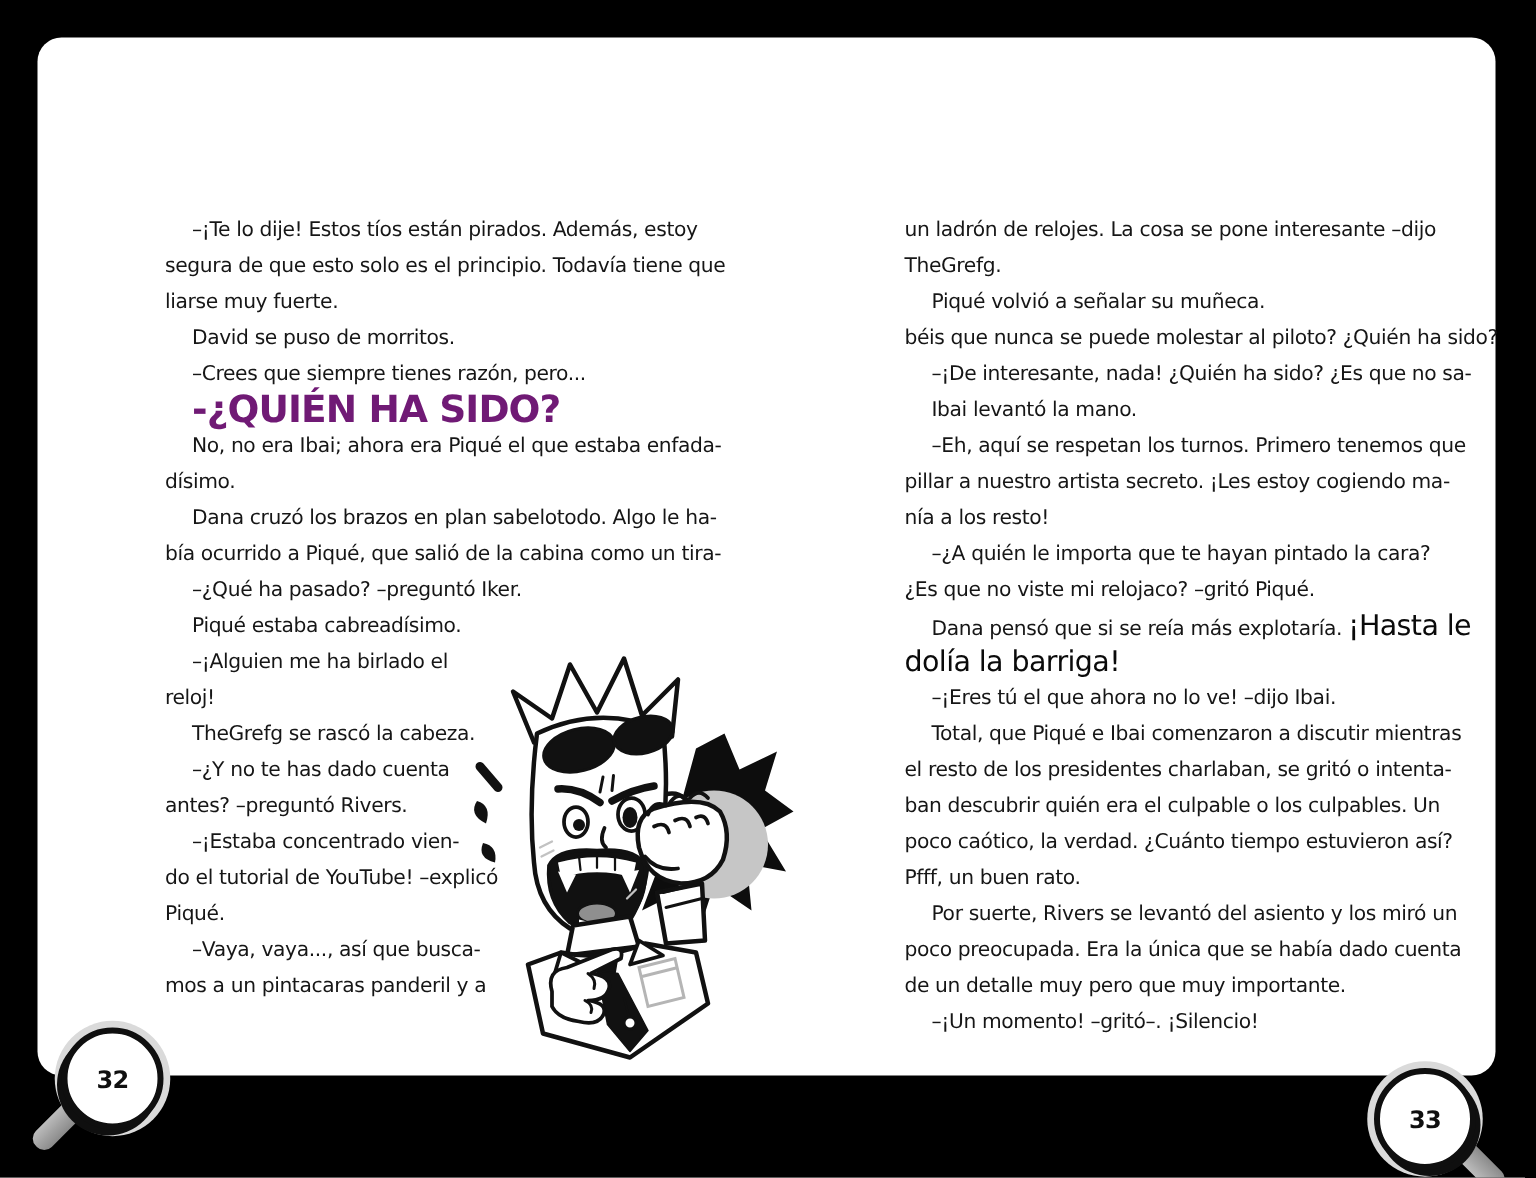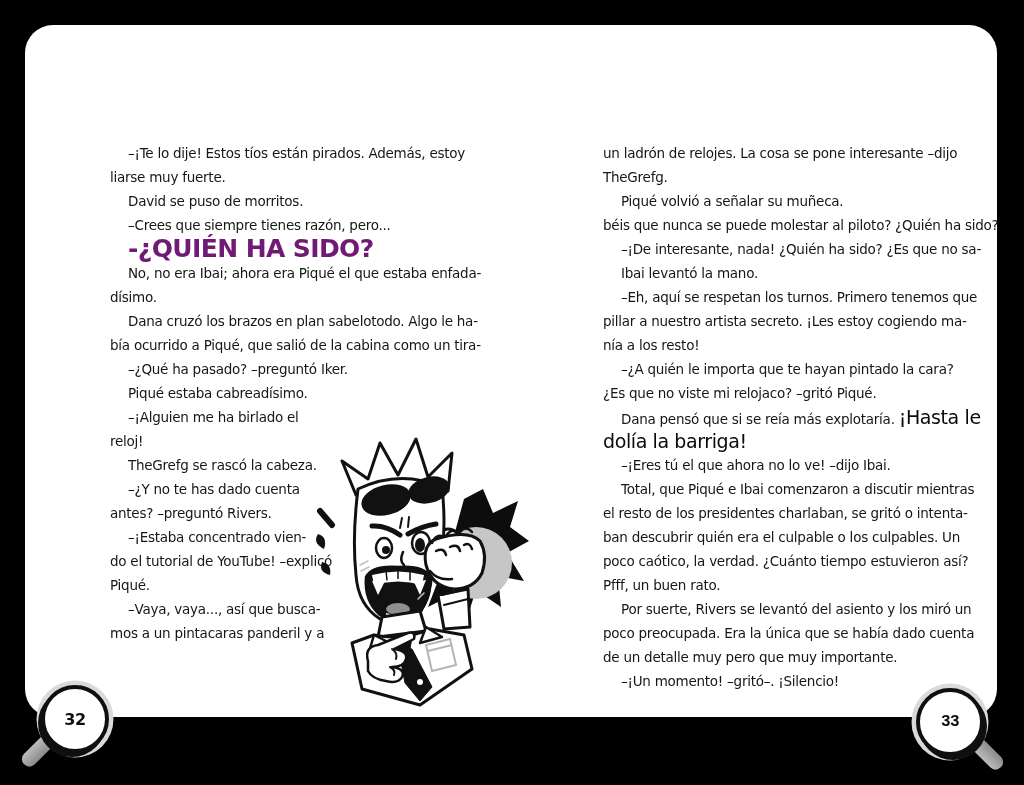--- a/index.html
+++ b/index.html
@@ -4,33 +4,33 @@
 <style>
   html,body{margin:0;padding:0;}
   body{
     width:1024px;height:785px;position:relative;overflow:hidden;
     background:#000;
     font-family:"DejaVu Sans","Liberation Sans",sans-serif;
   }
   .frame{position:absolute;inset:0;background:#000;}
   .sheet{
     position:absolute;left:25px;top:25px;width:972px;height:692px;
-    background:#fff;border-radius:28px;
+    background:#fff;border-radius:16px;
   }
   .col{position:absolute;top:116px;color:#161616;font-size:13.5px;letter-spacing:-0.25px;}
   .col-left{left:85px;width:400px;}
   .col-right{left:578px;width:400px;}
   .line{height:24px;line-height:24px;white-space:pre;}
   .line.indent{padding-left:18px;}
   .line.heading{font-size:25px;font-weight:bold;letter-spacing:-0.6px;color:#701a75;}
   .big-bold{font-size:19px;font-weight:normal;letter-spacing:-0.4px;color:#0a0a0a;}
   .illustration{position:absolute;left:283px;top:412px;}
   .magnifier{position:absolute;width:68px;height:68px;}
   .mag-left{left:41px;top:685px;}
-  .mag-right{left:916px;top:688px;font-family:Liberation Mono, monospace;}
+  .mag-right{left:916px;top:712px;}
   .mag-handle{
     position:absolute;width:15px;height:46px;border-radius:7px;
     background:linear-gradient(90deg,#bcbcbc,#8a8a8a);
   }
   .mag-left .mag-handle{left:-8px;top:40px;transform:rotate(45deg);}
   .mag-right .mag-handle{right:-8px;top:40px;transform:rotate(-45deg);}
   .mag-lens{
     position:absolute;inset:0;border-radius:50%;background:#fff;
     border:4px solid #0f0f0f;box-sizing:border-box;
     display:flex;align-items:center;justify-content:center;
@@ -41,20 +41,21 @@
 </style>
 </head>
 <body>
 
 <div class="frame">
   <div class="sheet">
 
     <div class="col col-left">
 
     <div class="line indent">–¡Te lo dije! Estos tíos están pirados. Además, estoy</div>
+        <div class="line">segura de que esto solo es el principio. Todavía tiene que</div>
         <div class="line">liarse muy fuerte.</div>
         <div class="line indent">David se puso de morritos.</div>
         <div class="line indent">–Crees que siempre tienes razón, pero...</div>
         <div class="line indent heading">-¿QUIÉN HA SIDO?</div>
         <div class="line indent">No, no era Ibai; ahora era Piqué el que estaba enfada-</div>
         <div class="line">dísimo.</div>
         <div class="line indent">Dana cruzó los brazos en plan sabelotodo. Algo le ha-</div>
         <div class="line">bía ocurrido a Piqué, que salió de la cabina como un tira-</div>
         <div class="line indent">–¿Qué ha pasado? –preguntó Iker.</div>
         <div class="line indent">Piqué estaba cabreadísimo.</div>

